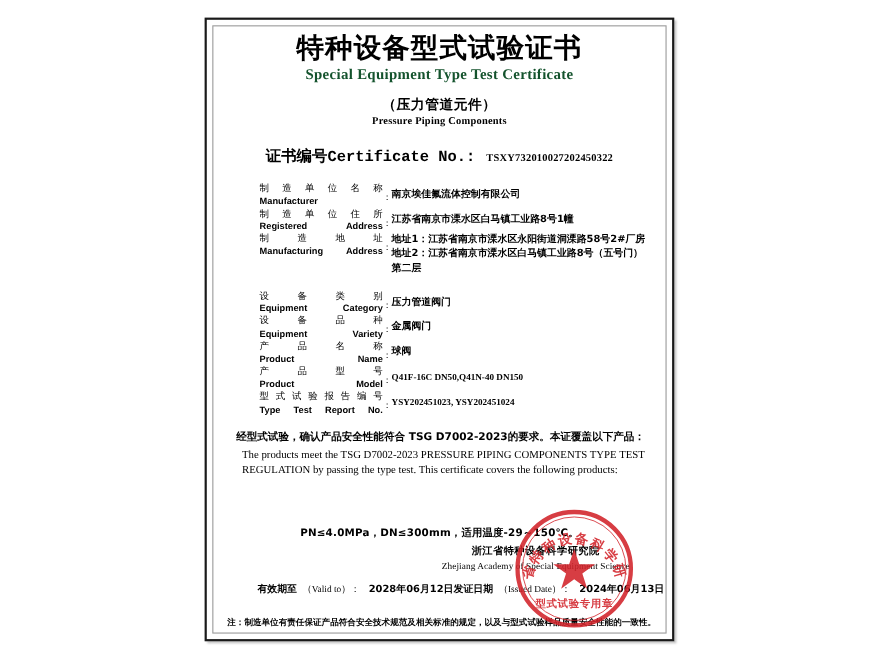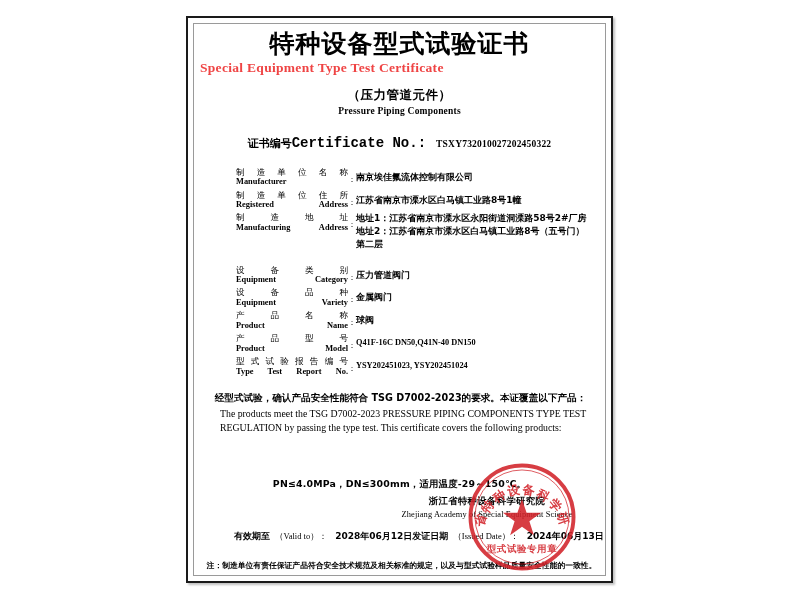--- a/index.html
+++ b/index.html
@@ -48,25 +48,25 @@
     text-align: center;
     font-family: "DejaVu Sans", sans-serif;
     font-size: 25px;
     font-weight: bold;
     letter-spacing: 1px;
     color: #000;
     margin-top: 12px;
     line-height: 1.15;
   }
   .title-en {
-    text-align: left;
+    text-align: center;
     font-family: "Liberation Serif", serif;
     font-size: 13.5px;
     font-weight: bold;
-    color: #ef4444;
+    color: #14532d;
     letter-spacing: 0.3px;
     margin-top: 1px;
   }
   .subtitle-cn {
     text-align: center;
     font-family: "DejaVu Sans", sans-serif;
     font-size: 12.5px;
     font-weight: bold;
     color: #000;
     margin-top: 11px;
@@ -83,21 +83,21 @@
   }
 
   
   .cert-no-row {
     margin-top: 17px;
     text-align: center;
     white-space: nowrap;
   }
   .cert-no-label-cn {
     font-family: "DejaVu Sans", sans-serif;
-    font-size: 11px;
+    font-size: 14px;
     font-weight: bold;
     color: #000;
   }
   .cert-no-label-en {
     font-family: Liberation Mono, monospace;
     font-size: 14px;
     font-weight: bold;
     color: #000;
   }
   .cert-no-value {
@@ -131,21 +131,21 @@
     font-weight: normal;
     color: #000;
     display: block;
     text-align: justify;
     text-align-last: justify;
     line-height: 1.25;
     white-space: nowrap;
   }
   .label-cn.wide { letter-spacing: 0px; }
   .label-en {
-    font-family: Liberation Serif, serif;
+    font-family: Liberation Sans, sans-serif;
     font-size: 8.4px;
     font-weight: bold;
     color: #000;
     display: block;
     text-align: justify;
     text-align-last: justify;
     line-height: 1.2;
     white-space: nowrap;
   }
   .field-colon {

